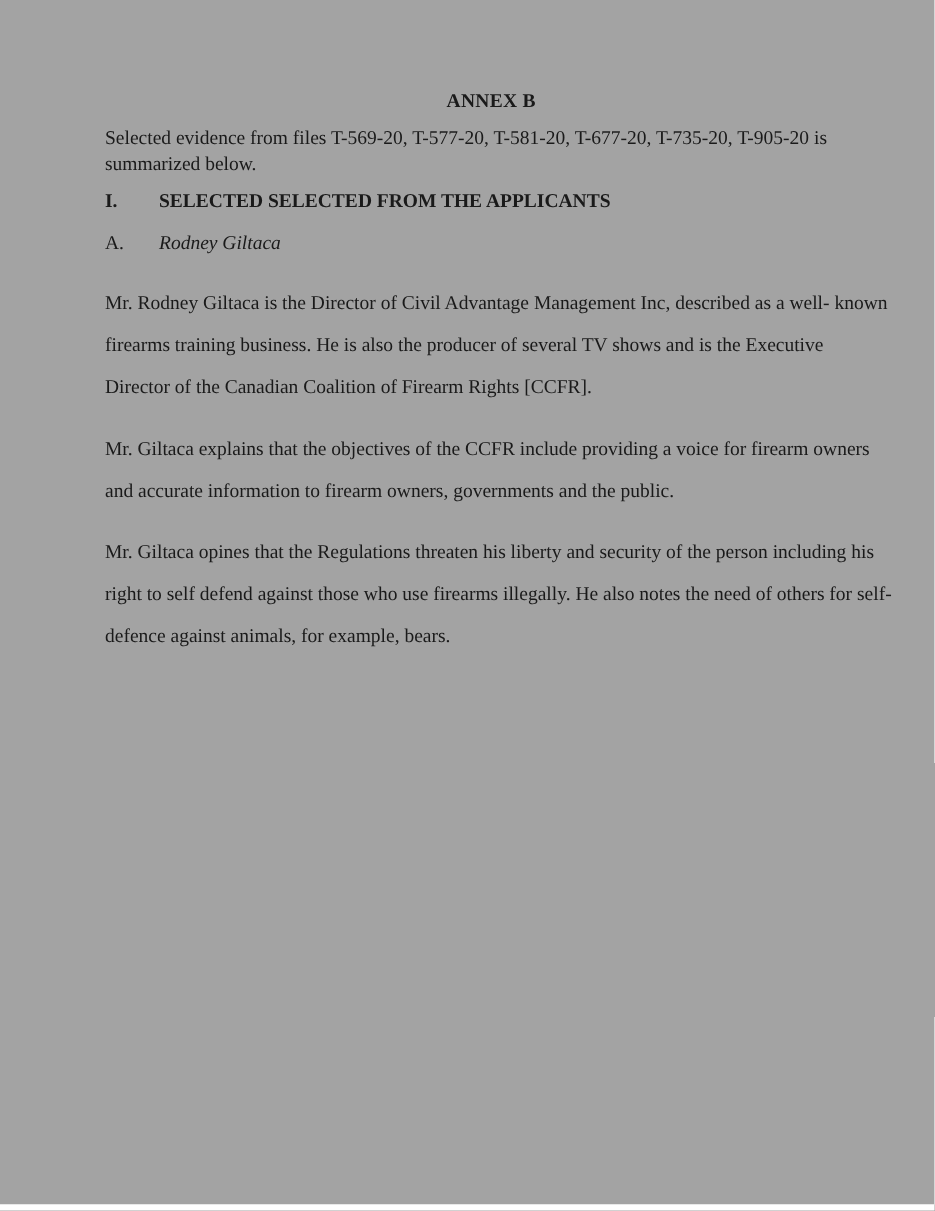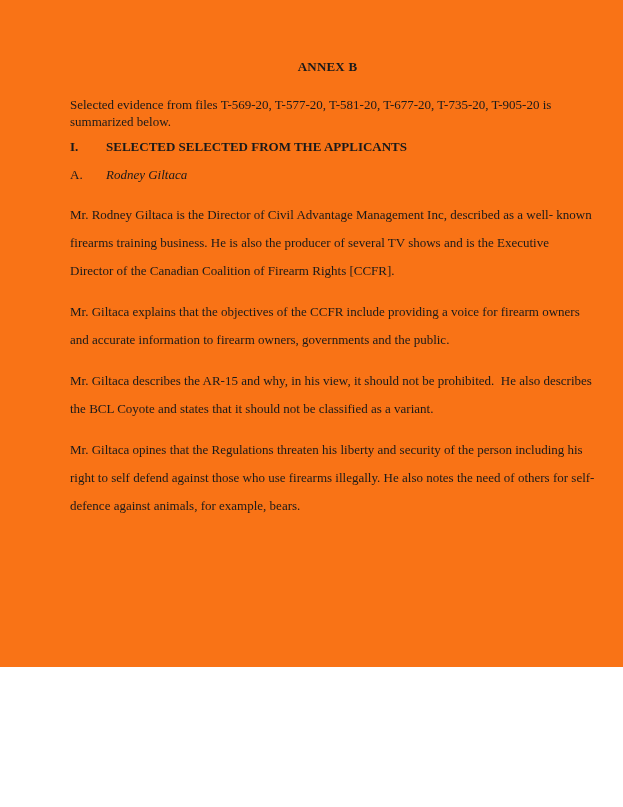--- a/index.html
+++ b/index.html
@@ -3,38 +3,38 @@
 <meta charset="utf-8">
 <style>
   html, body {
     margin: 0;
     padding: 0;
     background: #ffffff;
   }
   .page {
     position: relative;
     width: 623px;
-    height: 667px;
+    height: 803px;
     margin: 0 auto;
-    background: #f97316;
+    background: #a3a3a3;
     color: #1a1a1a;
     font-family: "Liberation Serif", "DejaVu Serif", serif;
     font-size: 13px;
     box-sizing: border-box;
     padding: 58px 38px 40px 70px;
     overflow: hidden;
   }
   .doc-title {
     font-weight: bold;
     text-align: center;
     line-height: 17px;
     letter-spacing: 0.2px;
   }
   .intro {
-    margin-top: 21px;
+    margin-top: 8px;
     line-height: 17px;
     white-space: pre;
   }
   .heading-row {
     display: flex;
     line-height: 28px;
   }
   .section-heading-row {
     margin-top: 3px;
     font-weight: bold;
@@ -72,19 +72,17 @@
   <div class="heading-row subsection-heading-row">
     <span class="heading-num">A.</span>
     <span class="subsection-title">Rodney Giltaca</span>
   </div>
 
   <div class="para">Mr. Rodney Giltaca is the Director of Civil Advantage Management Inc, described as a well- known
 firearms training business. He is also the producer of several TV shows and is the Executive
 Director of the Canadian Coalition of Firearm Rights [CCFR].</div>
   <div class="para">Mr. Giltaca explains that the objectives of the CCFR include providing a voice for firearm owners
 and accurate information to firearm owners, governments and the public.</div>
-  <div class="para">Mr. Giltaca describes the AR-15 and why, in his view, it should not be prohibited.  He also describes
-the BCL Coyote and states that it should not be classified as a variant.</div>
   <div class="para">Mr. Giltaca opines that the Regulations threaten his liberty and security of the person including his
 right to self defend against those who use firearms illegally. He also notes the need of others for self-
 defence against animals, for example, bears.</div>
 
 </div>
 
 </body></html>

